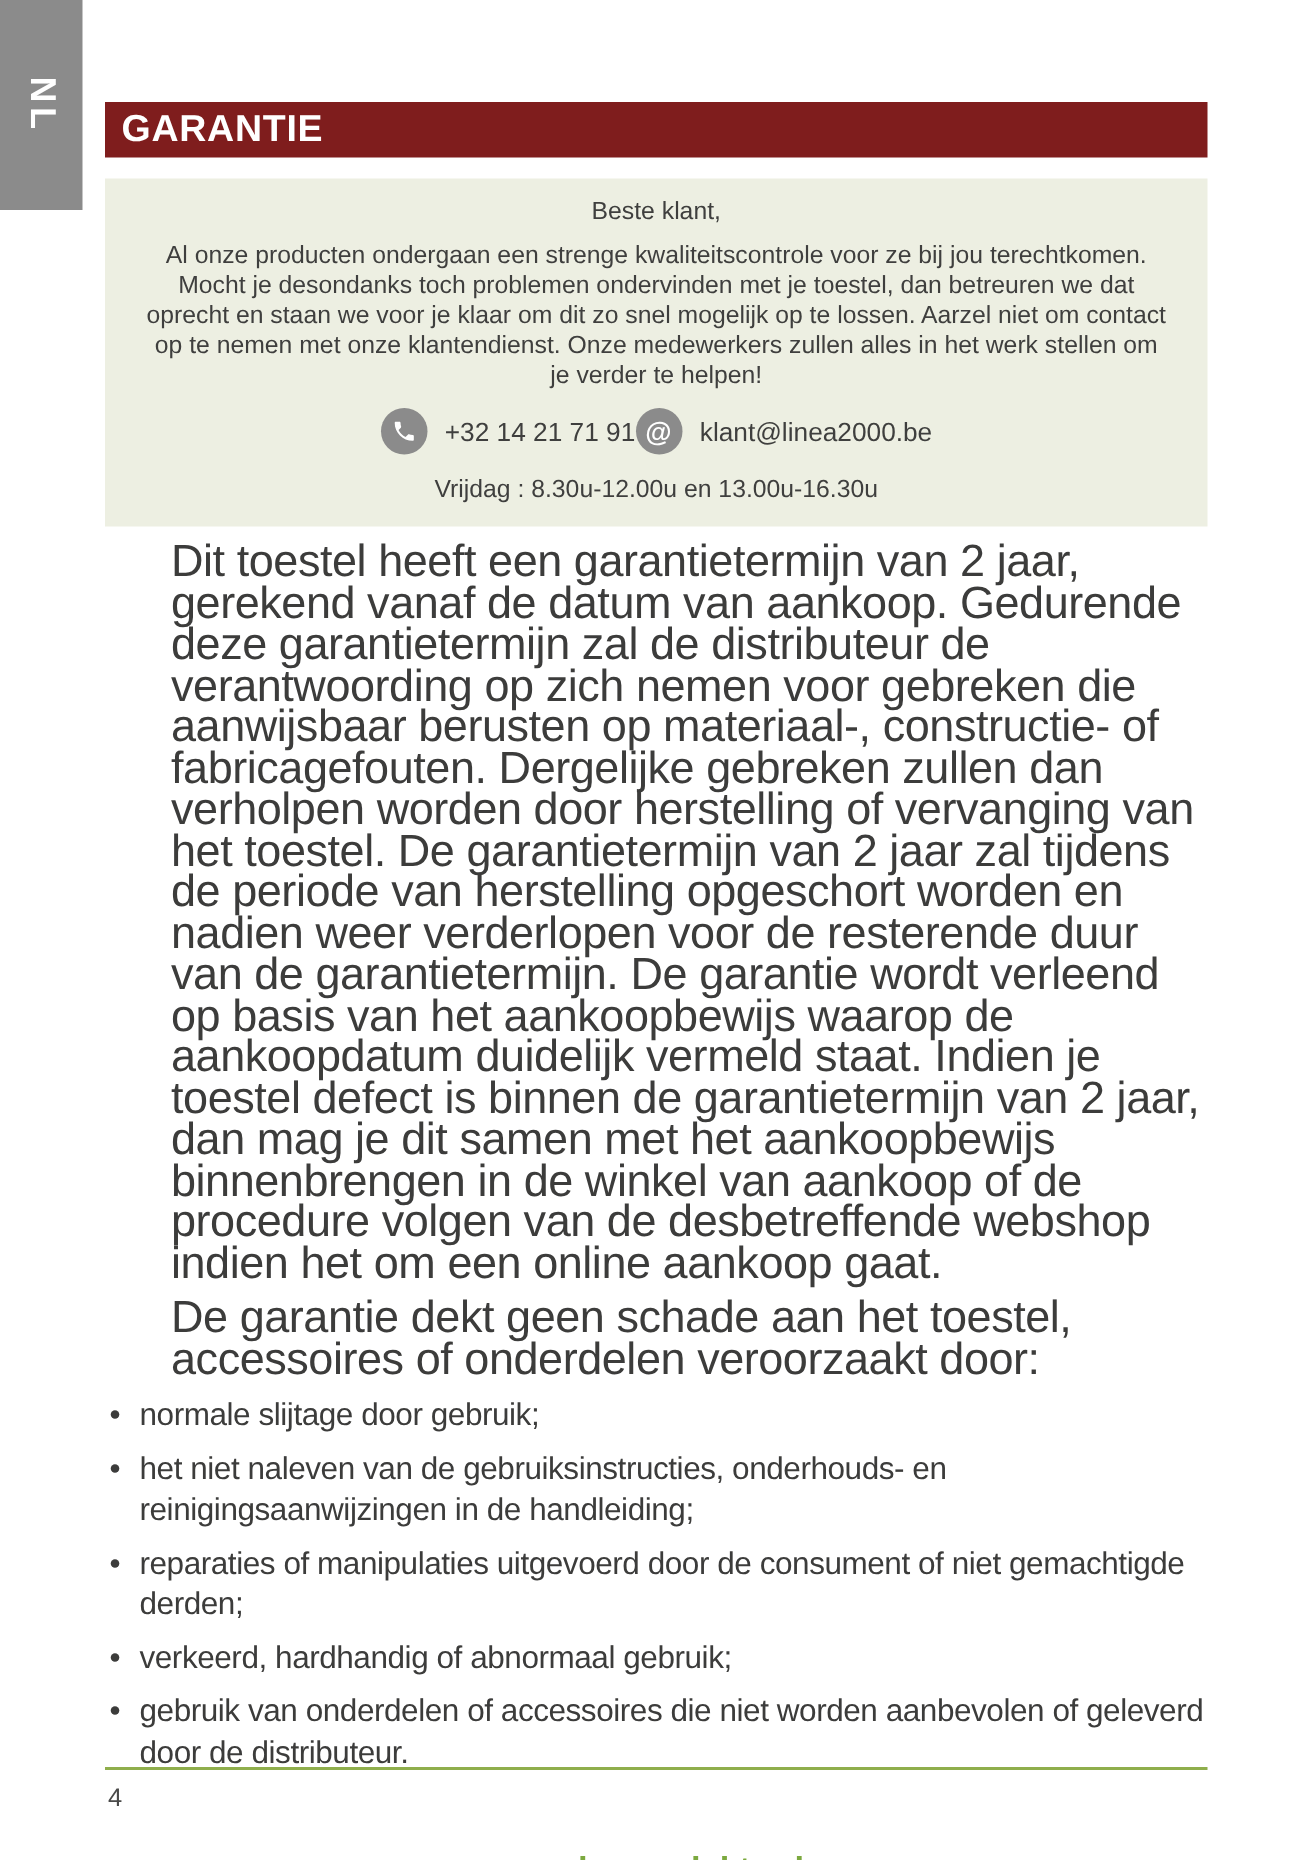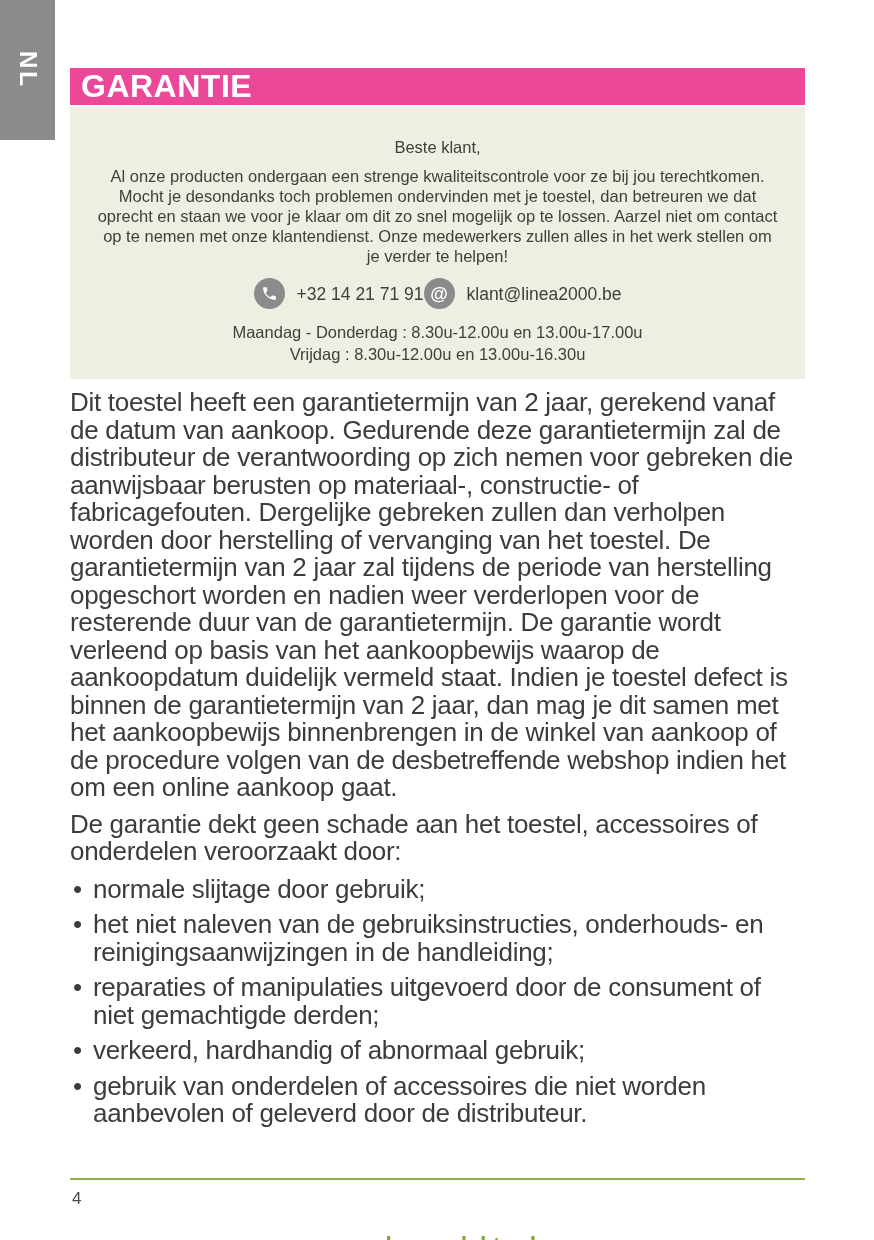--- a/index.html
+++ b/index.html
@@ -30,34 +30,34 @@
     letter-spacing: 3px;
   }
   
   .content {
     position: absolute;
     left: 70px; top: 68px;
     width: 735px;
   }
   .header-bar {
     height: 37px;
-    background: #ec4899;
+    background: #7f1d1d;
     color: #ffffff;
-    font-size: 32px;
+    font-size: 25px;
     font-weight: bold;
     line-height: 37px;
     padding-left: 11px;
     letter-spacing: 0.5px;
   }
   .intro-box {
-    margin-top: 2px;
+    margin-top: 14px;
     background: #EDEFE2;
     color: #3F3F3E;
     text-align: center;
-    padding: 30px 26px 14px;
+    padding: 12px 26px 14px;
     font-size: 16.5px;
     line-height: 20px;
   }
   .salutation { margin-bottom: 9px; }
   .thanks-lines { margin-bottom: 9px; }
   .quality-par { margin-bottom: 12px; }
   .contact-row {
     display: flex;
     justify-content: center;
     align-items: center;
@@ -77,31 +77,32 @@
     align-items: center;
     justify-content: center;
     color: #ffffff;
     flex: 0 0 auto;
   }
   .at-glyph { font-size: 18px; font-weight: bold; line-height: 1; }
   .hours { line-height: 22px; }
   
   .body-par {
     color: #3C3C3B;
-    font-size: 26px;
+    font-size: 30px;
     line-height: 27.5px;
     letter-spacing: -0.3px;
     margin-top: 9px;
+    margin-left: 44px;
   }
   .body-par.first { margin-top: 10px; }
   .bullet-list {
     list-style: none;
     margin-top: 10px;
     color: #3C3C3B;
-    font-size: 26px;
+    font-size: 21px;
     line-height: 27.5px;
     letter-spacing: -0.3px;
   }
   .bullet-list li {
     position: relative;
     padding-left: 23px;
     margin-top: 8px;
   }
   .bullet-list li::before {
     content: "\2022";
@@ -163,21 +164,20 @@
         </div>
         <div class="contact-item">
           <span class="circle-icon">
             <span class="at-glyph">@</span>
           </span>
           <span>klant@linea2000.be</span>
         </div>
       </div>
 
       <div class="hours">
-        <div>Maandag - Donderdag : 8.30u-12.00u en 13.00u-17.00u</div>
         <div>Vrijdag : 8.30u-12.00u en 13.00u-16.30u</div>
       </div>
     </div>
 
     <p class="body-par first">Dit toestel heeft een garantietermijn van 2 jaar, gerekend vanaf de datum van aankoop. Gedurende deze garantietermijn zal de distributeur de verantwoording op zich nemen voor gebreken die aanwijsbaar berusten op materiaal-, constructie- of fabricagefouten. Dergelijke gebreken zullen dan verholpen worden door herstelling of vervanging van het toestel. De garantietermijn van 2 jaar zal tijdens de periode van herstelling opgeschort worden en nadien weer verderlopen voor de resterende duur van de garantietermijn. De garantie wordt verleend op basis van het aankoopbewijs waarop de aankoopdatum duidelijk vermeld staat. Indien je toestel defect is binnen de garantietermijn van 2 jaar, dan mag je dit samen met het aankoopbewijs binnenbrengen in de winkel van aankoop of de procedure volgen van de desbetreffende webshop indien het om een online aankoop gaat.</p>
     <p class="body-par">De garantie dekt geen schade aan het toestel, accessoires of onderdelen veroorzaakt door:</p>
 
     <ul class="bullet-list">
       <li>normale slijtage door gebruik;</li>
       <li>het niet naleven van de gebruiksinstructies, onderhouds- en reinigingsaanwijzingen in de handleiding;</li>

